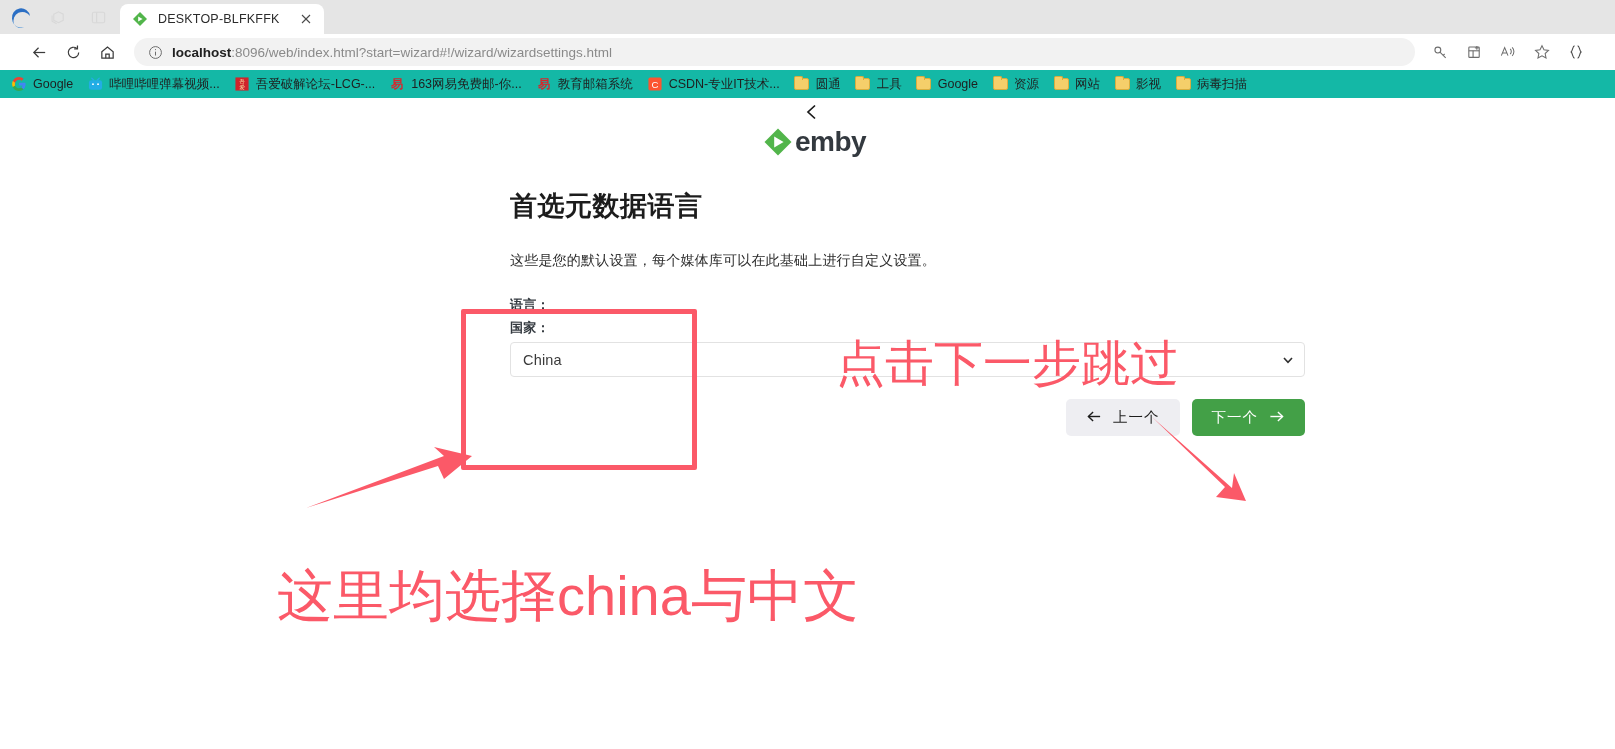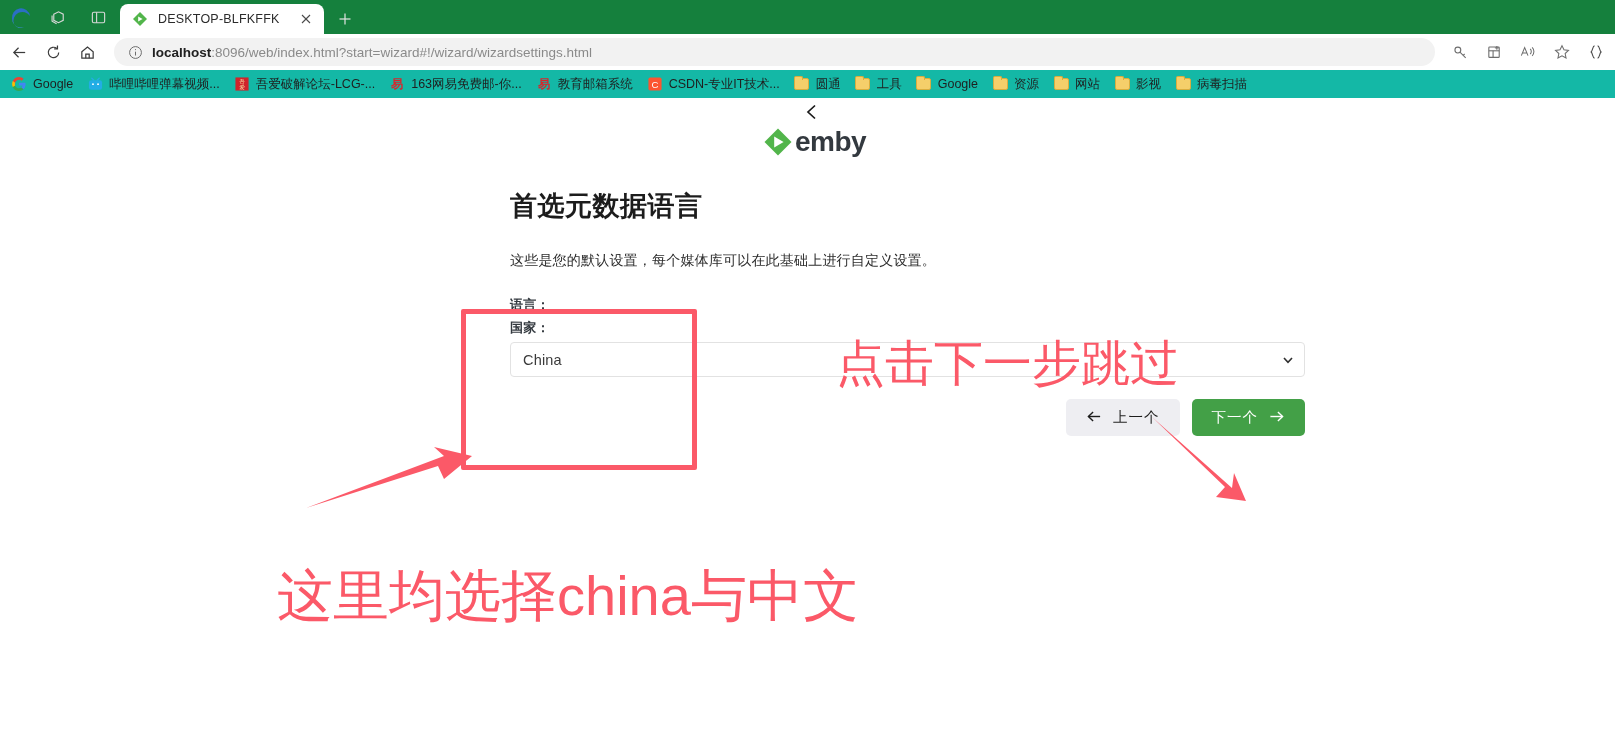--- a/index.html
+++ b/index.html
@@ -9,21 +9,21 @@
     overflow: hidden;
     font-family: "Liberation Sans", "DejaVu Sans", sans-serif;
     background: #ffffff;
   }
 
   
   #browser { width: 1615px; height: 749px; position: relative; }
 
   .tabstrip {
     height: 34px;
-    background: #15803d;
+    background: #e5e5e5;
     display: flex;
     align-items: flex-end;
     padding-left: 4px;
     position: relative;
   }
   .sys-icon {
     width: 40px; height: 34px;
     display: flex; align-items: center; justify-content: center;
     color: #d8d8d8;
   }
@@ -62,21 +62,21 @@
     display:flex; align-items:center; justify-content:center;
     color: #e4e4e4;
     margin-left: 4px;
   }
 
   .navbar {
     height: 36px;
     background: #ffffff;
     display: flex;
     align-items: center;
-    padding: 0 2px;
+    padding: 0 22px;
   }
   .nav-btn {
     width: 34px; height: 30px;
     display:flex; align-items:center; justify-content:center;
     color: #3b3b3b;
     border-radius: 4px;
   }
   .omnibox {
     flex: 1 1 auto;
     height: 28px;

